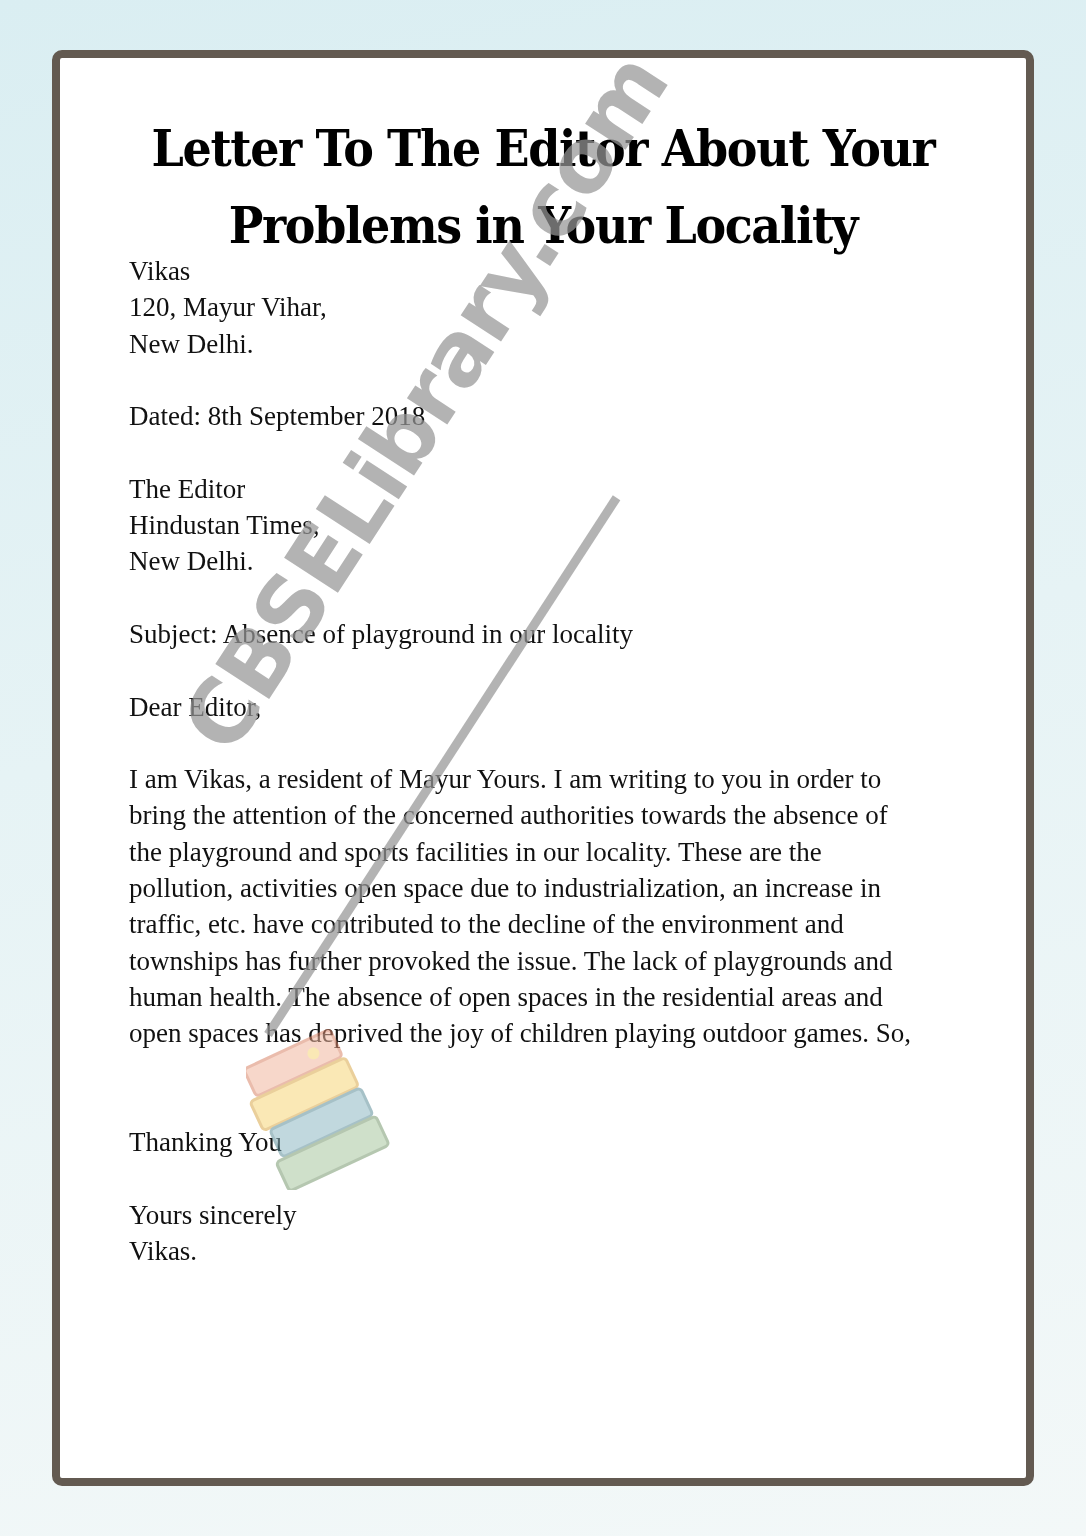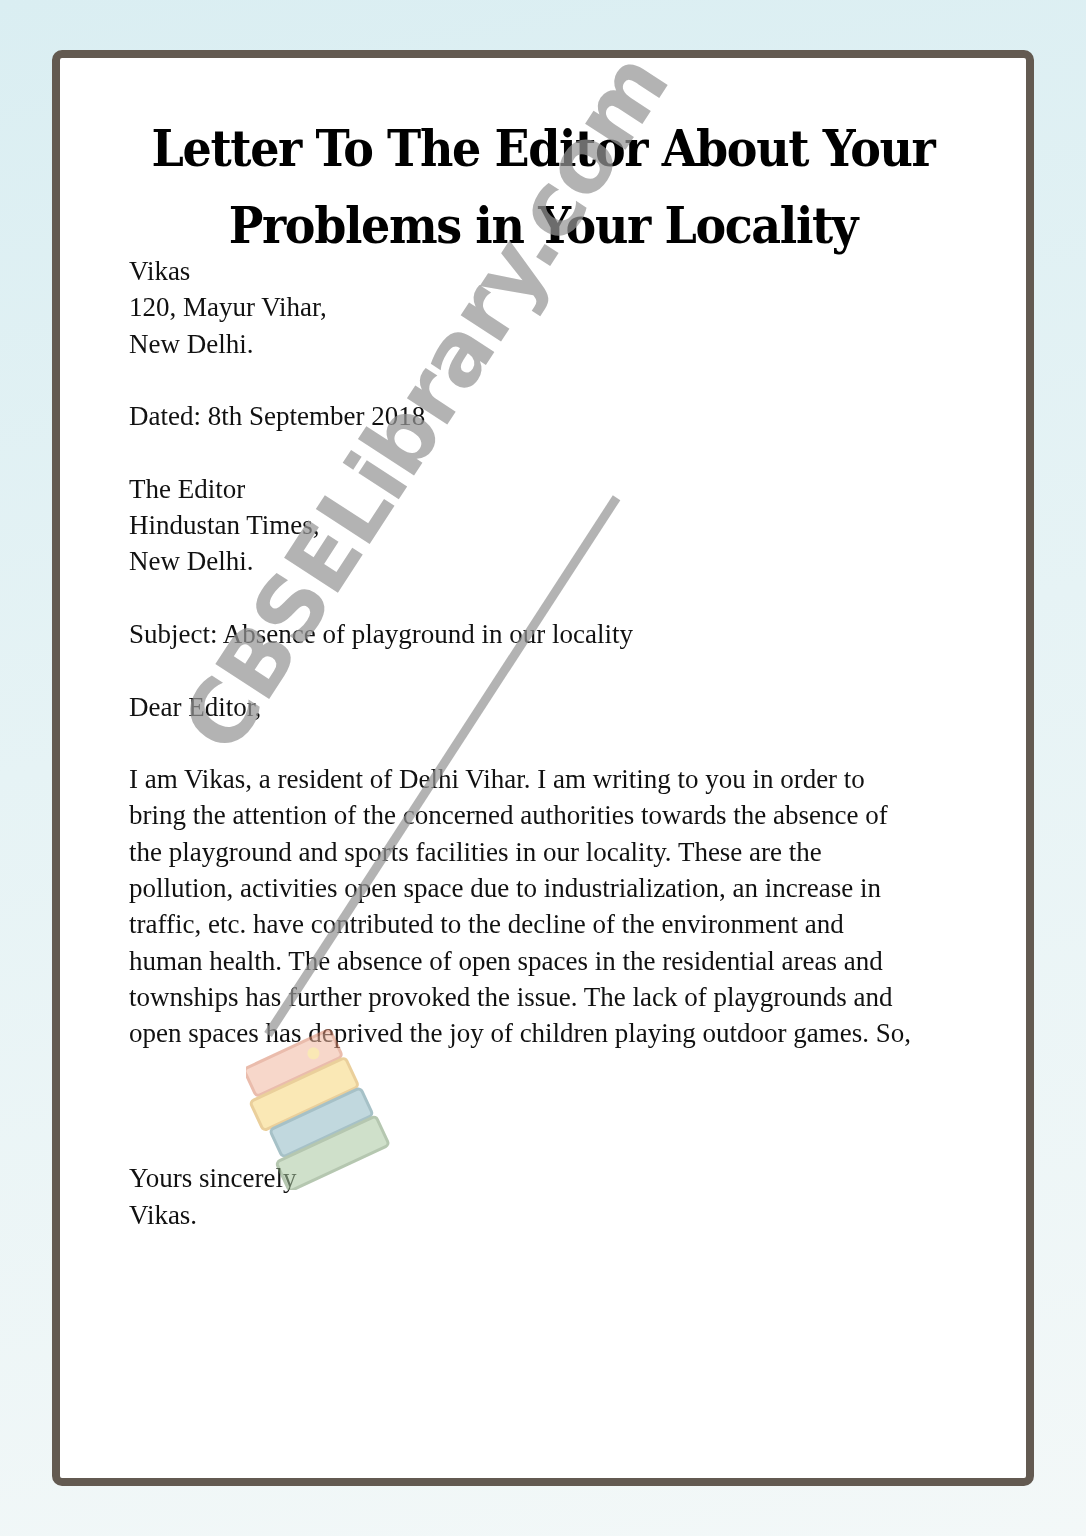--- a/index.html
+++ b/index.html
@@ -58,31 +58,32 @@
   <div class="blank"></div>
   <div class="line">The Editor</div>
   <div class="line">Hindustan Times,</div>
   <div class="line">New Delhi.</div>
   <div class="blank"></div>
   <div class="line">Subject: Absence of playground in our locality</div>
   <div class="blank"></div>
   <div class="line">Dear Editor,</div>
   <div class="blank"></div>
   <div>
-    <div class="line">I am Vikas, a resident of Delhi Vihar. I am writing to you in order to</div>
+    <div class="line">I am Vikas, a resident of Mayur Yours. I am writing to you in order to</div>
     <div class="line">bring the attention of the concerned authorities towards the absence of</div>
     <div class="line">the playground and sports facilities in our locality. These are the</div>
     <div class="line">pollution, activities open space due to industrialization, an increase in</div>
     <div class="line">traffic, etc. have contributed to the decline of the environment and</div>
+    <div class="line">townships has further provoked the issue. The lack of playgrounds and</div>
     <div class="line">human health. The absence of open spaces in the residential areas and</div>
-    <div class="line">townships has further provoked the issue. The lack of playgrounds and</div>
     <div class="line">open spaces has deprived the joy of children playing outdoor games. So,</div>
   </div>
   <div class="blank"></div>
   <div class="blank"></div>
+  <div class="line">Thanking You</div>
   <div class="blank"></div>
   <div class="line">Yours sincerely</div>
   <div class="line">Vikas.</div>
 </div>
 
 <svg class="books" viewBox="0 0 150 170">
   <g transform="rotate(-25 75 85)">
     <rect x="20" y="20" width="95" height="30" rx="4" fill="#f2b8a0" stroke="#d9866a" stroke-width="3"></rect>
     <rect x="12" y="52" width="105" height="32" rx="4" fill="#f6d67a" stroke="#d9a94a" stroke-width="3"></rect>
     <rect x="18" y="86" width="100" height="30" rx="4" fill="#8fb9c4" stroke="#5f8f9a" stroke-width="3"></rect>

